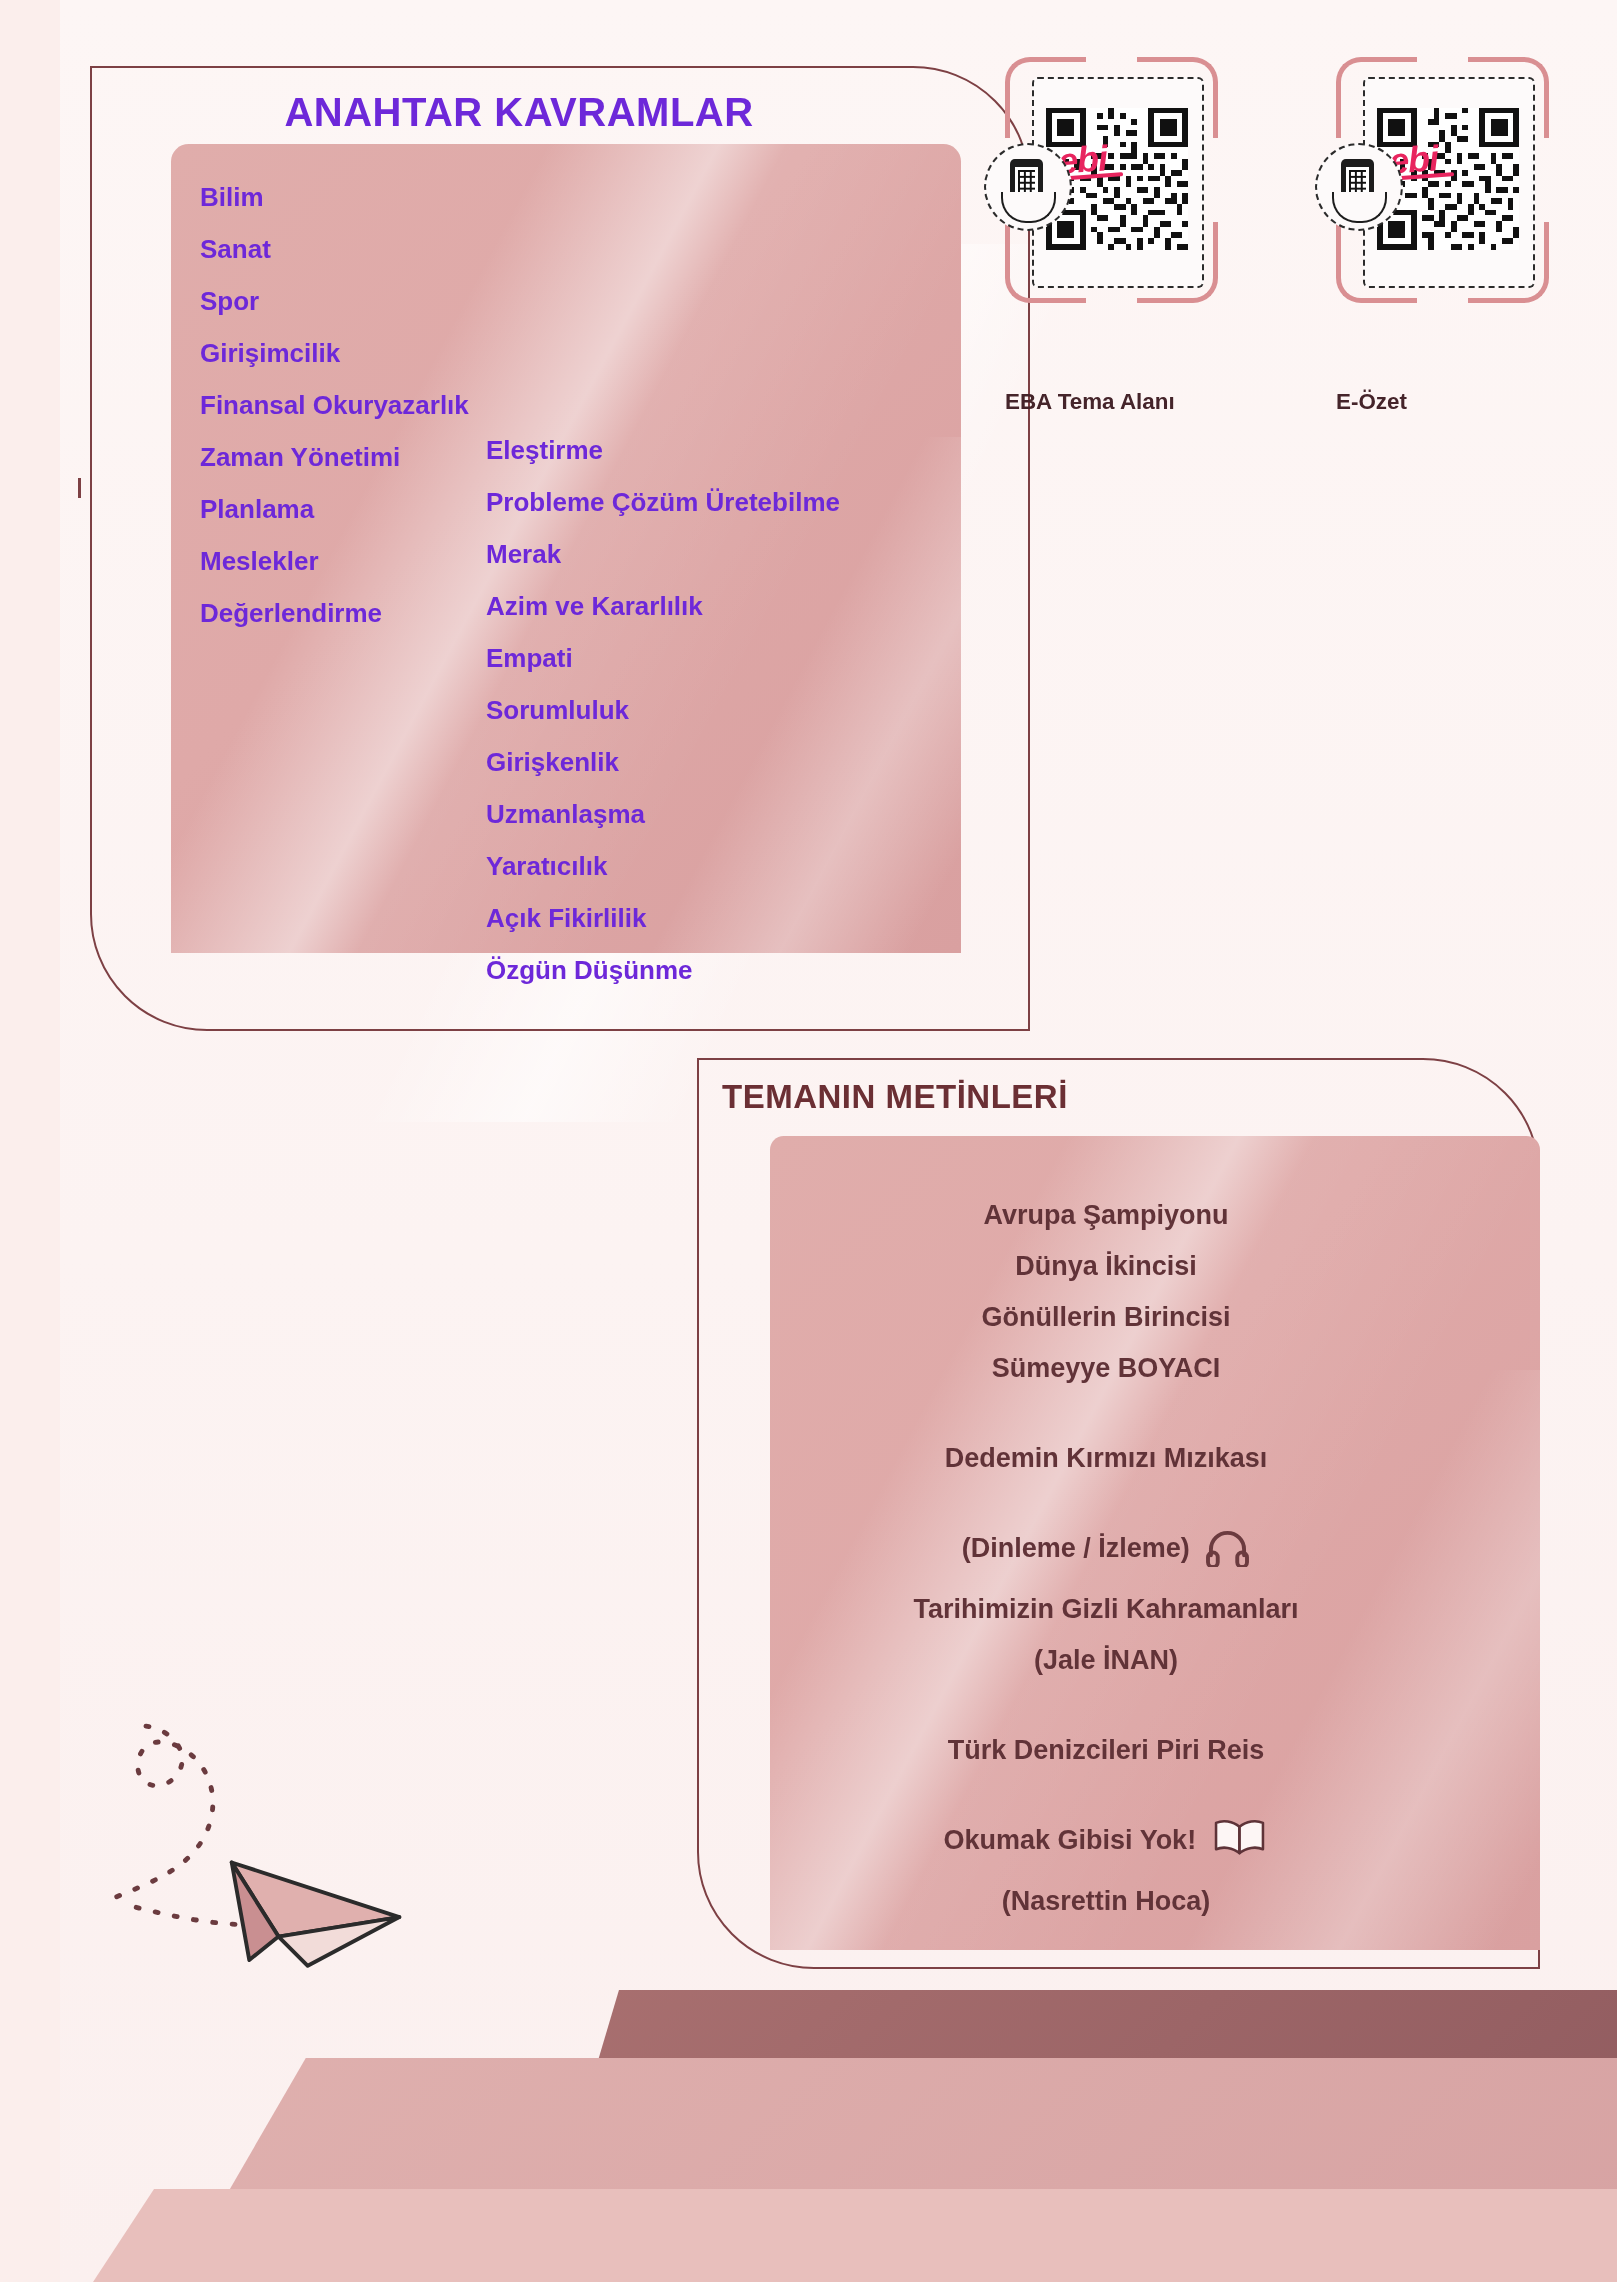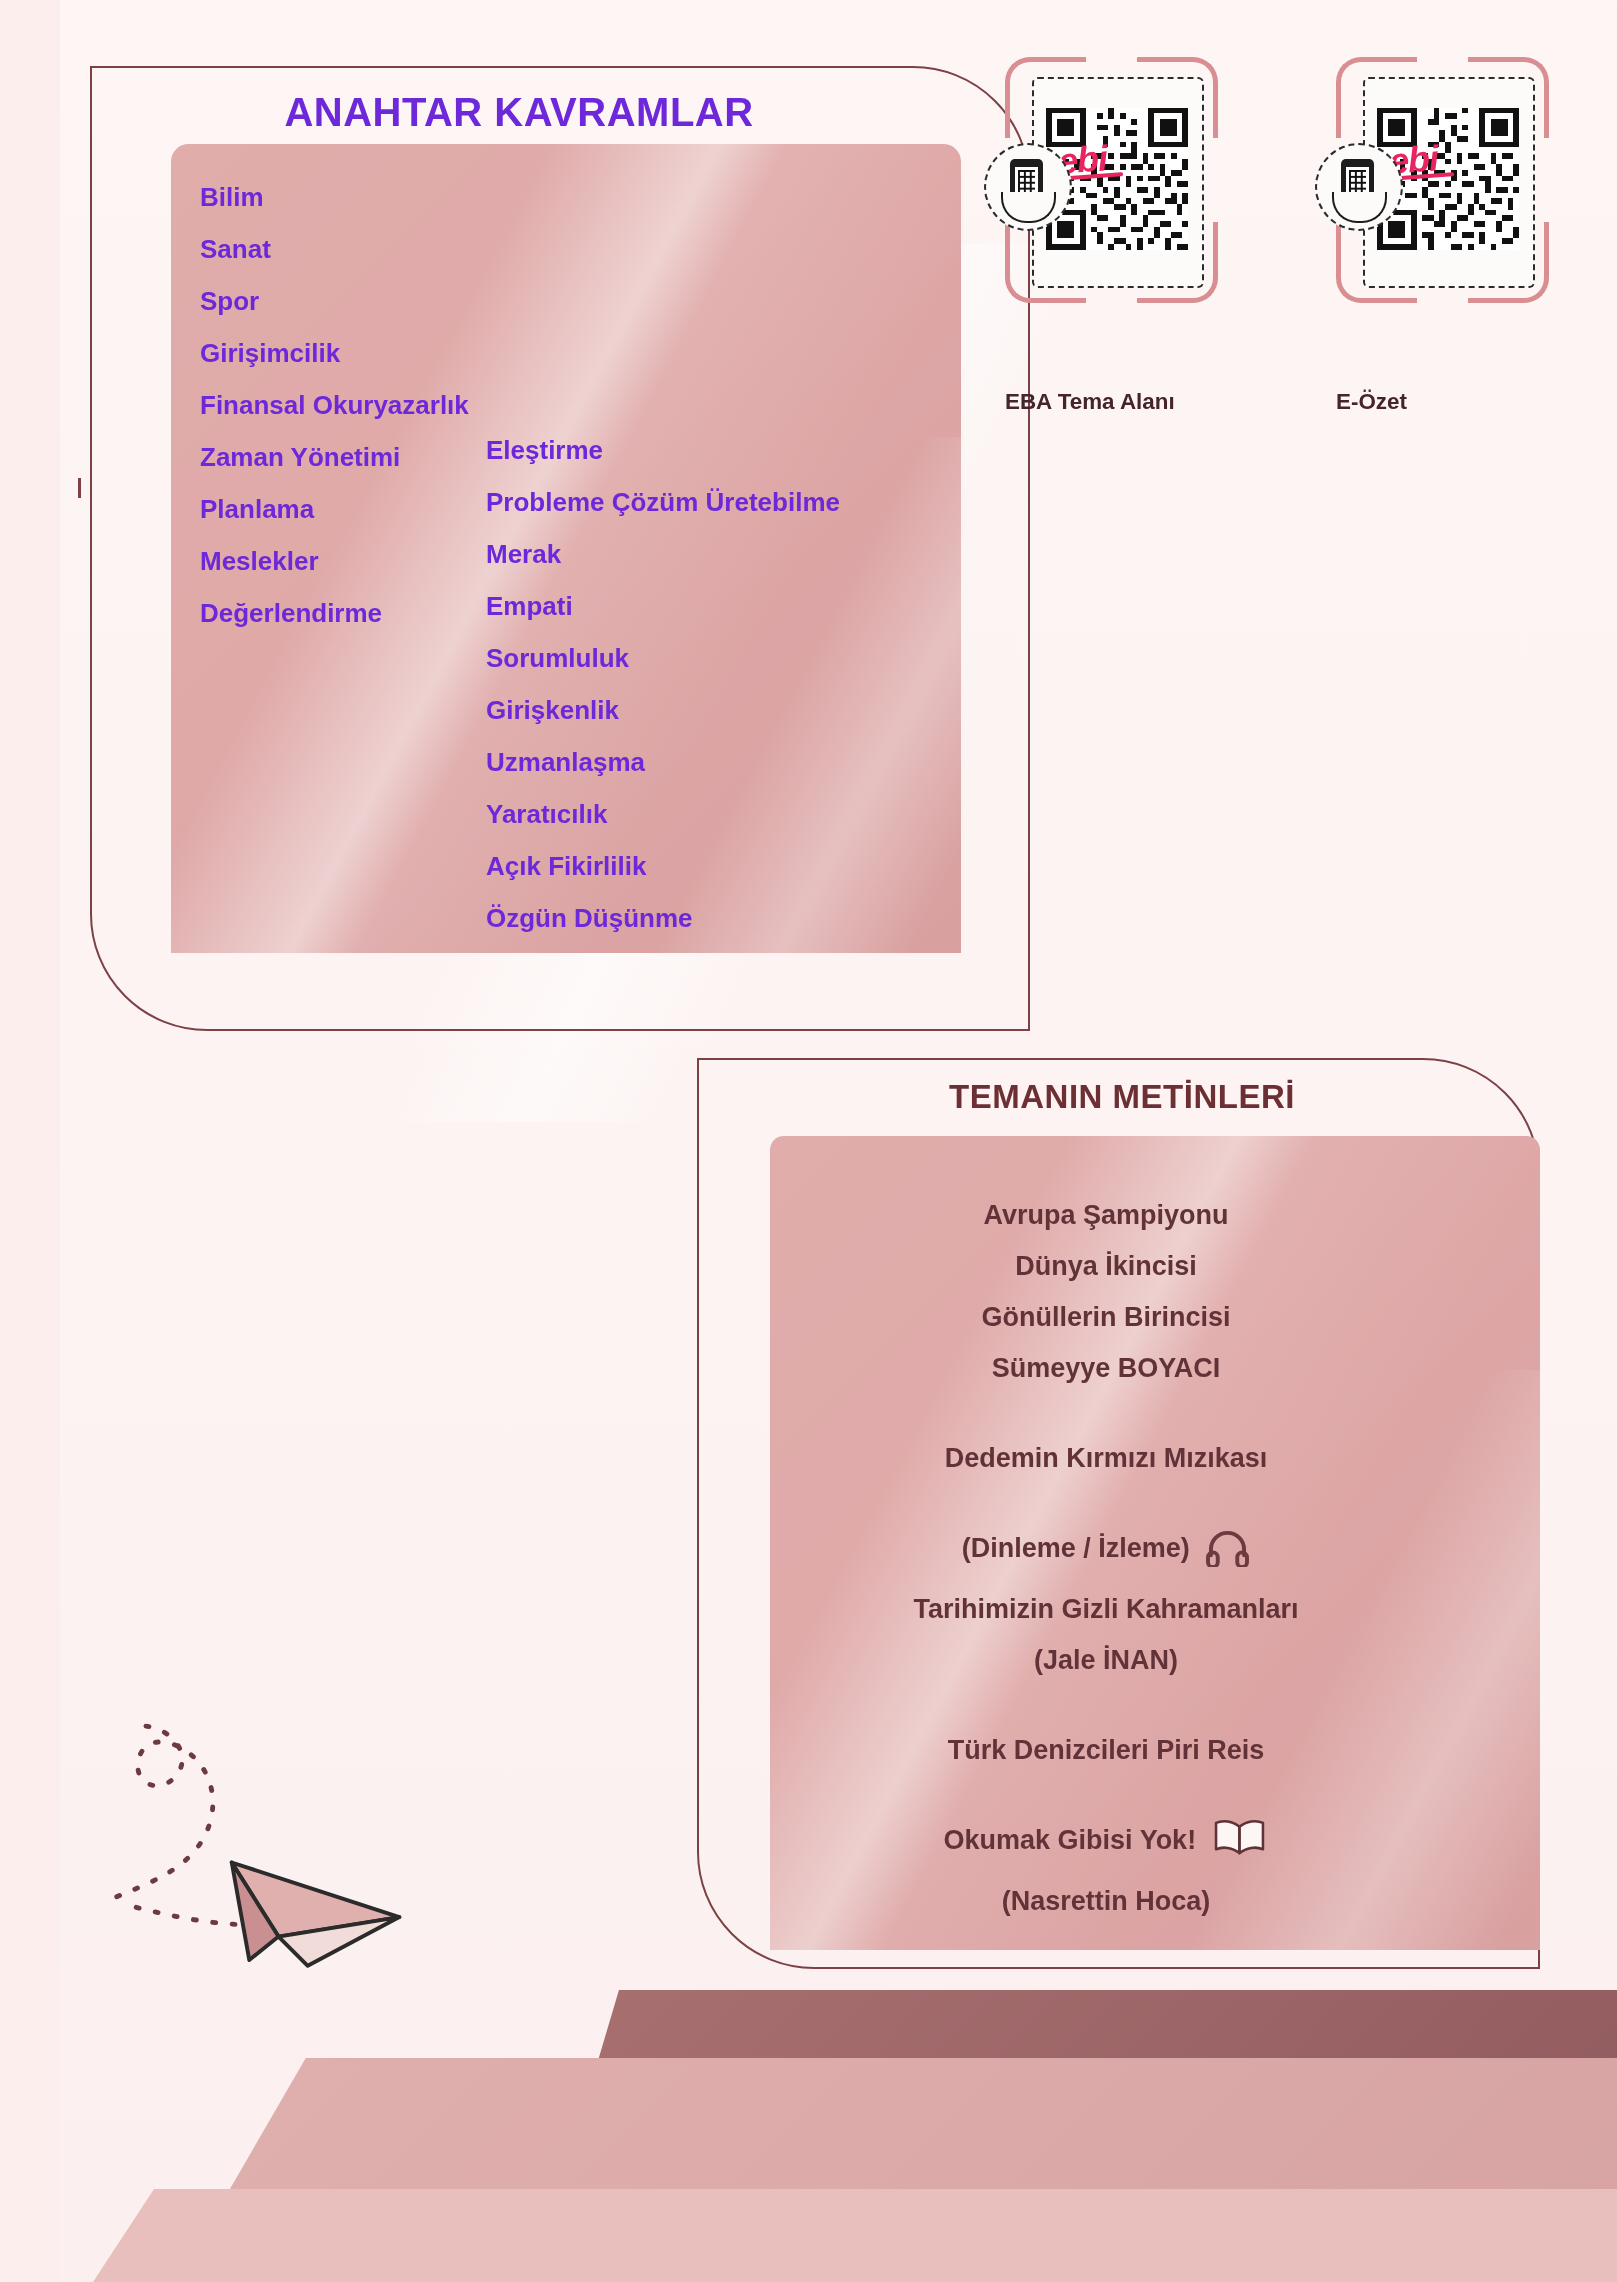--- a/index.html
+++ b/index.html
@@ -92,21 +92,21 @@
   .qr-label{position:absolute;top:332px;width:213px;text-align:left;
      font-size:22.4px;font-weight:bold;color:#45242a;}
 
   
   #tm-frame{
     left:697px;top:1058px;width:839px;height:907px;
     border-top-left-radius:0;border-top-right-radius:117px;
     border-bottom-left-radius:117px;border-bottom-right-radius:0;
   }
   #tm-title{
-    position:absolute;left:722px;top:1078px;width:800px;text-align:center;
+    position:absolute;left:722px;top:1078px;width:800px;
     font-size:33px;font-weight:bold;color:#6b2f34;letter-spacing:0.5px;
   }
   #tm-card{
     position:absolute;left:770px;top:1136px;width:770px;height:814px;
     background:linear-gradient(135deg,#e0adab 0%,#dfa9a8 40%,#d9a0a0 100%);
     border-radius:13.7px 13.7px 0 0;overflow:hidden;
   }
   #tm-card .sheen{
     position:absolute;left:-254px;top:-117px;width:1268px;height:1219px;
     background:linear-gradient(118deg,rgba(255,255,255,0) 32%,rgba(255,255,255,.45) 41%,
@@ -165,20 +165,21 @@
   <div class="kv-item">Zaman Yönetimi</div>
   <div class="kv-item">Planlama</div>
   <div class="kv-item">Meslekler</div>
   <div class="kv-item">Değerlendirme</div>
 </div>
 
 <div class="kv-col" id="kv-col-b">
   <div class="kv-item">Eleştirme</div>
   <div class="kv-item">Probleme Çözüm Üretebilme</div>
   <div class="kv-item">Merak</div>
+  <div class="kv-item">Azim ve Kararlılık</div>
   <div class="kv-item">Empati</div>
   <div class="kv-item">Sorumluluk</div>
   <div class="kv-item">Girişkenlik</div>
   <div class="kv-item">Uzmanlaşma</div>
   <div class="kv-item">Yaratıcılık</div>
   <div class="kv-item">Açık Fikirlilik</div>
   <div class="kv-item">Özgün Düşünme</div>
 </div>
 
 <div class="qr-wrap" id="qr1">

